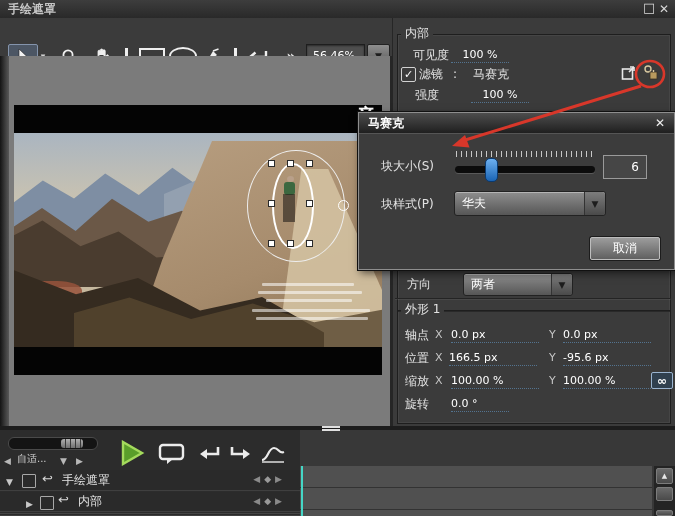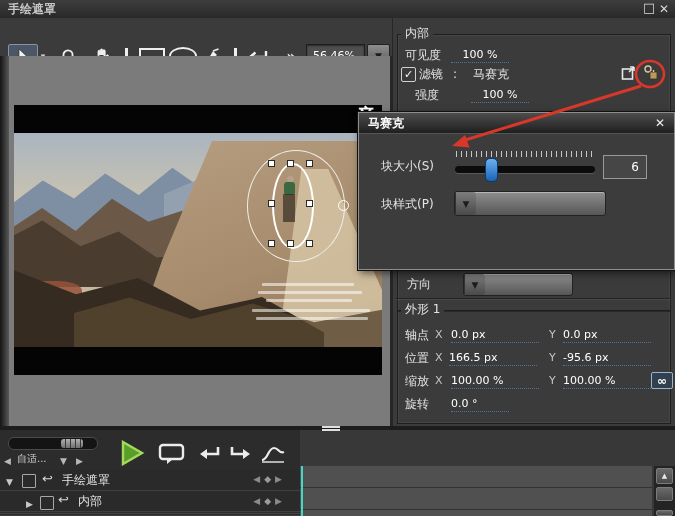--- a/index.html
+++ b/index.html
@@ -129,21 +129,21 @@
 
   <div class="abs" style="left:287px;top:176px;width:7px;height:6px;background:#b9a08a;border-radius:50%;z-index:5"></div>
   <div class="abs" style="left:284px;top:182px;width:11px;height:13px;background:#3c6840;border-radius:3px;z-index:5"></div>
   <div class="abs" style="left:283px;top:194px;width:12px;height:28px;background:rgba(35,30,25,.6);z-index:5"></div>
 
   <div class="abs" style="left:392px;top:18px;width:283px;height:408px;background:#3b3b3b;border-left:1px solid #262626">
 
     <div class="grp" style="left:4px;top:16px;width:272px;height:276px"></div>
     <span class="grplabel" style="left:8px;top:9px">内部</span>
 
-    <span class="lb" style="left:12px;top:30px">可见度</span>
+    <span class="lb" style="left:20px;top:30px">可见度</span>
     <span class="val" style="left:58px;top:30px;width:58px;text-align:center">100 %</span>
 
     <div class="abs" style="left:8px;top:49px;width:13px;height:13px;border:1px solid #d2d2d2;border-radius:2px;display:flex;align-items:center;justify-content:center">
       <span style="font-size:11px;color:#fff;font-weight:bold">✓</span>
     </div>
     <span class="lb" style="left:26px;top:49px">滤镜</span>
     <span class="lb" style="left:60px;top:49px">:</span>
     <span class="lb" style="left:80px;top:49px">马赛克</span>
     <div class="abs" style="left:228px;top:46px;width:16px;height:17px">
       <svg width="16" height="17" viewBox="0 0 16 17">
@@ -156,20 +156,21 @@
         <circle cx="5" cy="5" r="3" fill="none" stroke="#d8c8a0" stroke-width="1.4"></circle>
         <rect x="7" y="8" width="7" height="7" fill="#b89a5e" stroke="#3a3225" stroke-width="0.8"></rect>
         <line x1="10.5" y1="6" x2="10.5" y2="8" stroke="#d8c8a0" stroke-width="1.4"></line>
       </svg>
     </div>
     <span class="lb" style="left:22px;top:70px">强度</span>
     <span class="val" style="left:78px;top:70px;width:58px;text-align:center">100 %</span>
 
     <span class="lb" style="left:14px;top:259px">方向</span>
     <div class="dd" style="left:70px;top:255px;width:108px;height:21px">
+      <span class="txt">两者</span>
       <span class="arr">▼</span>
     </div>
     <div class="abs" style="left:2px;top:280px;width:276px;height:1px;background:#242424;box-shadow:0 1px 0 rgba(255,255,255,.07)"></div>
 
     <div class="grp" style="left:4px;top:292px;width:272px;height:112px"></div>
     <span class="grplabel" style="left:8px;top:285px">外形 1</span>
 
     <span class="lb" style="left:12px;top:310px">轴点</span>
     <span class="lb" style="left:42px;top:310px;color:#c6c6c6;font-size:11px">X</span>
     <span class="val" style="left:58px;top:310px;width:88px">0.0 px</span>
@@ -202,21 +203,25 @@
     </div>
     <span class="lb" style="left:22px;top:46px">块大小(S)</span>
     <div class="abs" style="left:97px;top:38px;width:138px;height:6px;background:repeating-linear-gradient(90deg,#c8c8c8 0 1px,transparent 1px 5px)"></div>
     <div class="abs" style="left:96px;top:53px;width:140px;height:7px;background:#0c0c0c;border-radius:4px;box-shadow:0 1px 0 rgba(255,255,255,.15)"></div>
     <div class="abs" style="left:126px;top:45px;width:13px;height:24px;background:linear-gradient(#6db0f0,#1a64b4);border:1px solid #0a3a70;border-radius:5px;box-sizing:border-box"></div>
     <div class="abs" style="left:244px;top:42px;width:44px;height:24px;background:#464646;border:1px solid #9a9a9a;box-sizing:border-box;color:#fff;font-size:12px;line-height:22px;text-align:right;padding-right:7px">
       <span>6</span>
     </div>
     <span class="lb" style="left:22px;top:84px">块样式(P)</span>
     <div class="dd" style="left:95px;top:78px;width:150px;height:23px">
+      <span class="txt">华夫</span>
       <span class="arr">▼</span>
+    </div>
+    <div class="btn3d" style="left:231px;top:124px;width:68px;height:21px;line-height:21px">
+      <span>取消</span>
     </div>
   </div>
 
   <svg class="abs" style="left:0;top:0;width:675px;height:516px;z-index:30;pointer-events:none">
     <ellipse cx="650" cy="74" rx="14" ry="13" fill="none" stroke="#d8372a" stroke-width="2.6"></ellipse>
     <line x1="641" y1="86" x2="462" y2="141" stroke="#d8372a" stroke-width="3"></line>
     <polygon points="452,146 469.5,147.5 465,135" fill="#d8372a"></polygon>
   </svg>
 
   <div class="abs" style="left:0;top:426px;width:675px;height:4px;background:#1d1d1d"></div>

